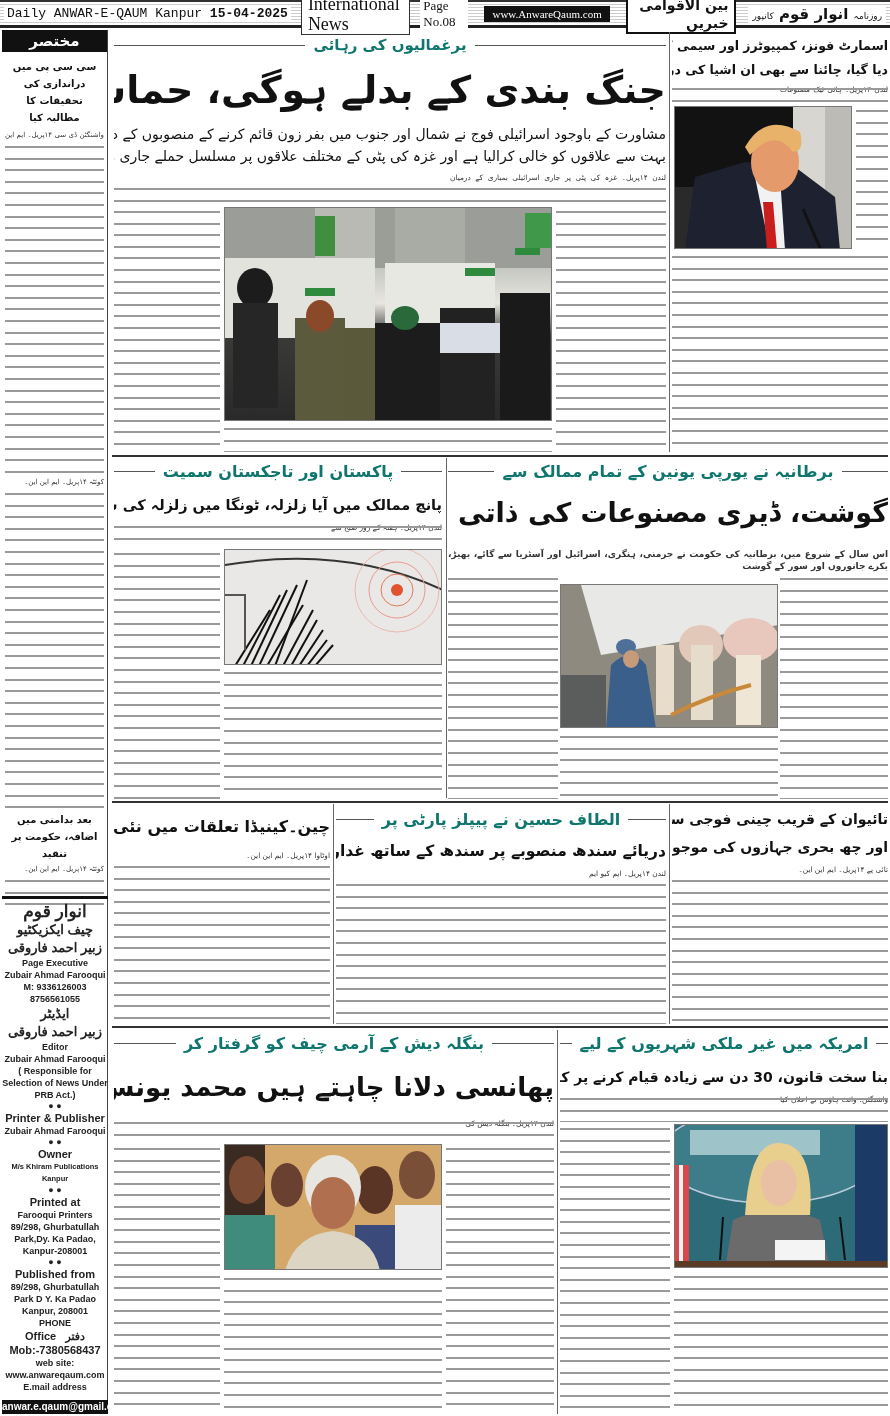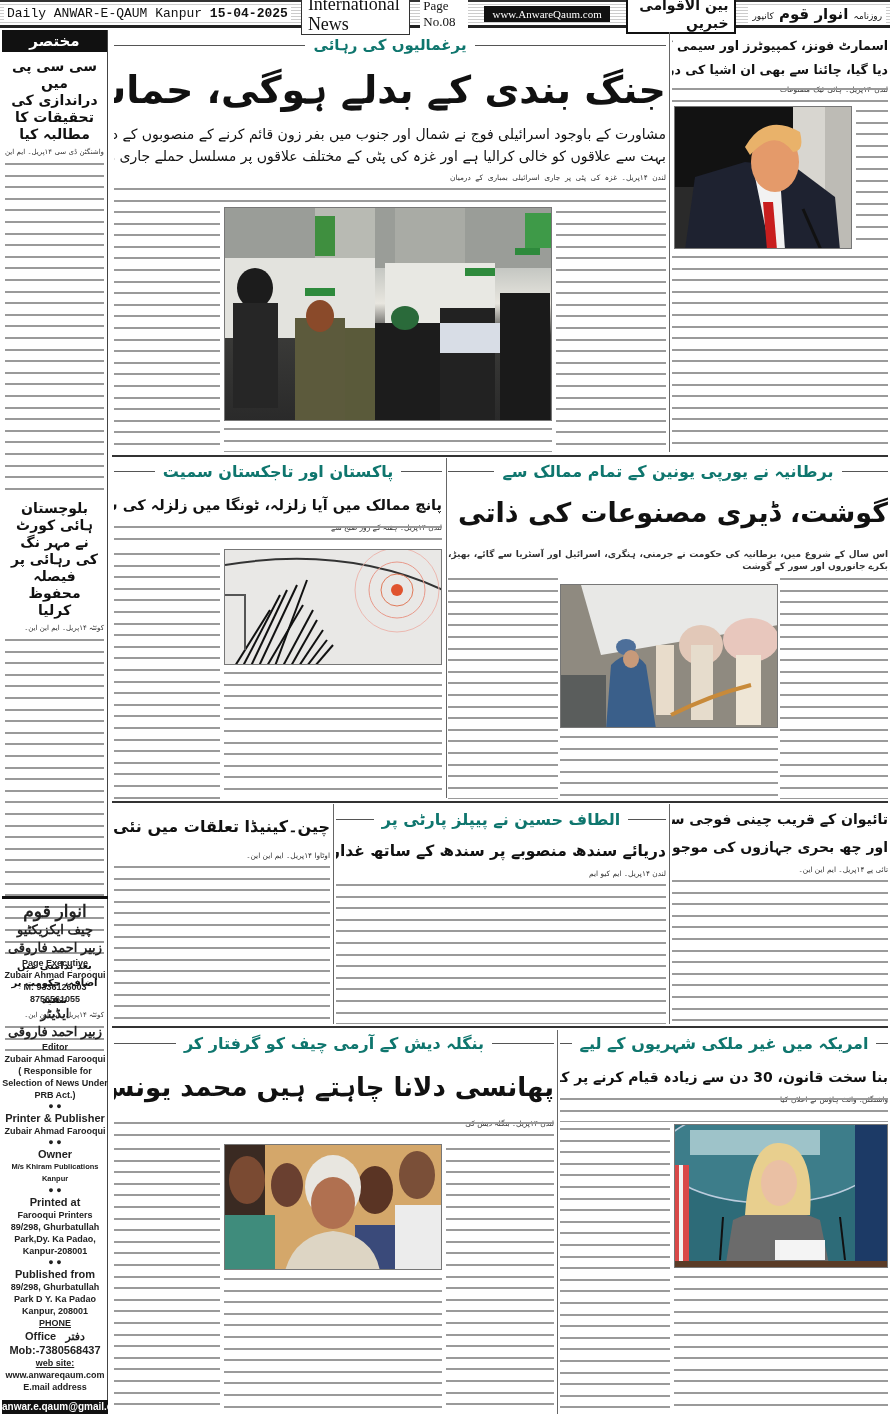--- a/index.html
+++ b/index.html
@@ -11,30 +11,30 @@
 .mast .en b{font-weight:bold}
 .mast .sec{background:#fff;border:1px solid #333;font-family:"Liberation Serif",serif;font-size:18px;padding:0 6px;margin:0 10px;line-height:20px}
 .mast .pg{background:#fff;font-family:"Liberation Serif",serif;font-size:13px;padding:0 3px}
 .mast .web{background:#111;color:#fff;font-family:"Liberation Serif",serif;font-size:11px;padding:2px 8px;margin-left:16px}
 .mast .ursec{background:#fff;border:2px solid #111;font-size:14px;font-weight:bold;padding:0 6px;margin-left:16px;line-height:18px;direction:rtl}
 .mast .urlogo{background:#fff;font-size:15px;font-weight:bold;padding:0 4px;margin-left:12px;direction:rtl;white-space:nowrap}
 .mast .urlogo small{font-size:9px;font-weight:normal}
 .ur{direction:rtl;text-align:right}
 .col-left{position:absolute;left:2px;top:30px;width:106px;height:1384px;border-right:1px solid #444}
 .left-head{background:#111;color:#fff;text-align:center;font-size:15px;font-weight:bold;height:22px;line-height:22px}
-.lhd{font-size:14px;font-weight:bold;text-align:center;line-height:17px;margin:6px 8px 4px}
+.lhd{font-size:10px;font-weight:bold;text-align:center;line-height:17px;margin:6px 8px 4px}
 .txt{font-size:7.4px;line-height:11.6px;color:#333;text-align:justify;direction:rtl;overflow:hidden}
 .lines{background:repeating-linear-gradient(to bottom,transparent 0,transparent 4px,#9a9a9a 4px,#9a9a9a 6px,transparent 6px,transparent 11.6px)}
 .imprint{position:absolute;left:0;top:866px;width:106px;height:518px;border-top:3px solid #111;text-align:center;font-family:"Liberation Sans",sans-serif;font-weight:bold;color:#222}
 .imprint .l{font-size:9px;line-height:12px}
 .imprint .big{font-size:11px;line-height:14px}
 .imprint .ur{text-align:center;font-size:13px;line-height:18px}
 .imprint .dots{font-size:9px;line-height:10px}
 .imprint .email{position:absolute;bottom:0;left:0;width:106px;background:#111;color:#fff;font-size:10px;line-height:14px}
-.imprint .under{text-decoration:underline}
+.imprint .under{}
 .head{position:absolute;direction:rtl;text-align:center;font-weight:bold;color:#111;white-space:nowrap;overflow:hidden}
 .kicker{position:absolute;display:flex;align-items:center;direction:rtl;font-size:15px;font-weight:bold;color:#0f766e}
 .kicker::before,.kicker::after{content:"";flex:1;height:1px;background:#555}
 .kicker span{padding:0 8px}
 .img{position:absolute;border:1px solid #777;overflow:hidden}
 .vline{position:absolute;width:1px;background:#666}
 .hline{position:absolute;height:2px;background:#333}
 </style>
 </head>
 <body>
@@ -46,21 +46,20 @@
   <span class="web">www.AnwareQaum.com</span>
   <span class="ursec">بین الاقوامی خبریں</span>
   <span class="urlogo"><small>روزنامہ</small> <span>انوار قوم</span> <small>کانپور</small></span>
 </div>
 
 <div class="col-left">
   <div class="left-head ur" style="text-align:center">مختصر</div>
   <div class="lhd ur" style="text-align:center">سی سی پی میں دراندازی کی تحقیقات کا مطالبہ کیا</div>
   <div class="txt" style="padding:0 3px;font-size:7px;height:12px">واشنگٹن ڈی سی ۱۴پریل۔ ایم این این۔</div>
   <div class="lines" style="height:335px;margin:0 3px"></div>
-  <div class="lhd ur" style="text-align:center">بلوچستان ہائی کورٹ نے مہر نگ کی رہائی پر فیصلہ محفوظ کرلیا</div>
   <div class="txt" style="padding:0 3px;font-size:7px;height:12px">کوئٹہ ۱۴پریل۔ ایم این این۔</div>
   <div class="lines" style="height:320px;margin:0 3px"></div>
   <div class="lhd ur" style="text-align:center;font-size:10px;margin:2px">بعد بدامنی میں اضافہ، حکومت پر تنقید</div>
   <div class="txt" style="padding:0 3px;font-size:7px;height:12px">کوئٹہ ۱۴پریل۔ ایم این این۔</div>
   <div class="lines" style="height:38px;margin:0 3px"></div>
 
   <div class="imprint">
     <div class="ur" style="font-size:17px;margin-top:4px">انوار قوم</div>
     <div class="ur">چیف ایکزیکٹیو</div>
     <div class="ur">زبیر احمد فاروقی</div>

